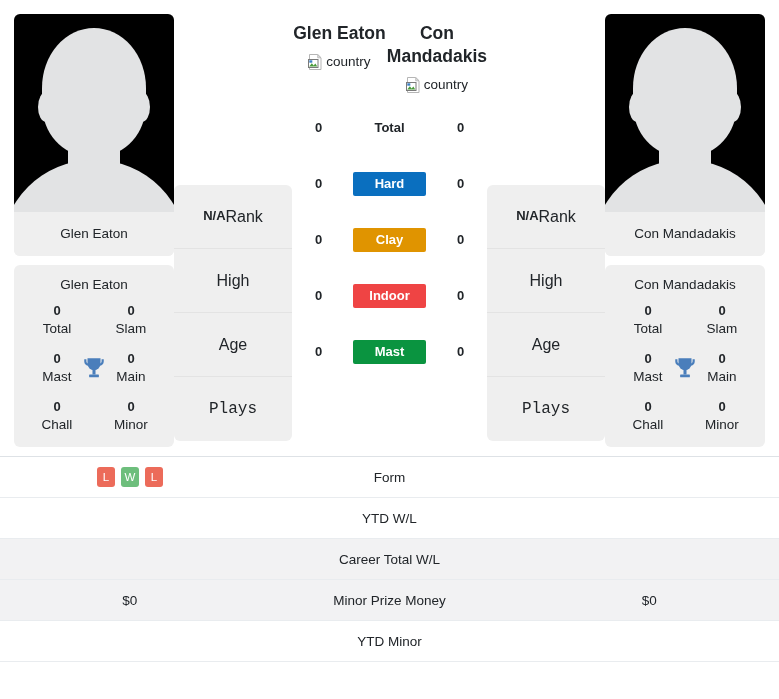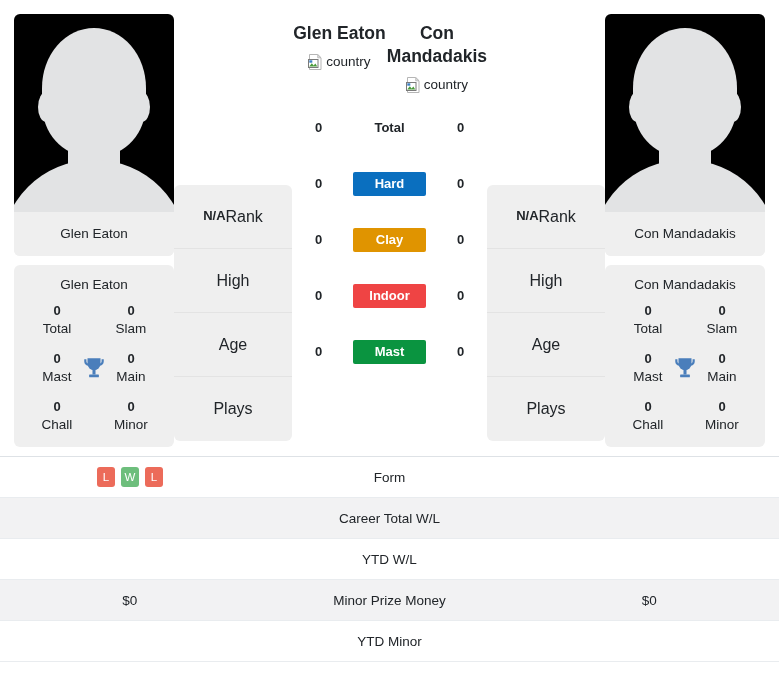--- a/index.html
+++ b/index.html
@@ -137,21 +137,21 @@
   }
   .info-row {
     height: 64px;
     display: flex;
     flex-direction: row;
     align-items: center;
     justify-content: center;
     border-bottom: 1px solid #e3e3e3;
     line-height: 1.25;
   }
-  .info-row:last-child { border-bottom: none; }
+  .info-row:last-child { border-bottom: none; font-family: Liberation Mono, monospace; }
   .info-row .val { font-size: 13px; font-weight: bold; color: #212529; }
   .info-row .key { font-size: 16px; color: #212529; }
 
   
   .surface-col {
     flex: 1 1 auto;
     display: flex;
     flex-direction: column;
     align-items: stretch;
     padding-top: 8px;
@@ -467,32 +467,32 @@
   <div class="trow">
     <div class="left">
       <span class="form-badge" style="background: rgb(236, 107, 90);">L</span>
       <span class="form-badge" style="background: rgb(109, 190, 124);">W</span>
       <span class="form-badge" style="background: rgb(236, 107, 90);">L</span>
     </div>
     <div class="mid">Form</div>
     <div class="right"></div>
   </div>
 
+  <div class="trow">
+    <div class="left"></div>
+    <div class="mid">YTD W/L</div>
+    <div class="right"></div>
+  </div>
+
   <div class="trow alt">
     <div class="left"></div>
     <div class="mid">Career Total W/L</div>
     <div class="right"></div>
   </div>
 
-  <div class="trow">
-    <div class="left"></div>
-    <div class="mid">YTD W/L</div>
-    <div class="right"></div>
-  </div>
-
   <div class="trow alt">
     <div class="left">$0</div>
     <div class="mid">Minor Prize Money</div>
     <div class="right">$0</div>
   </div>
 
   <div class="trow">
     <div class="left"></div>
     <div class="mid">YTD Minor</div>
     <div class="right"></div>

